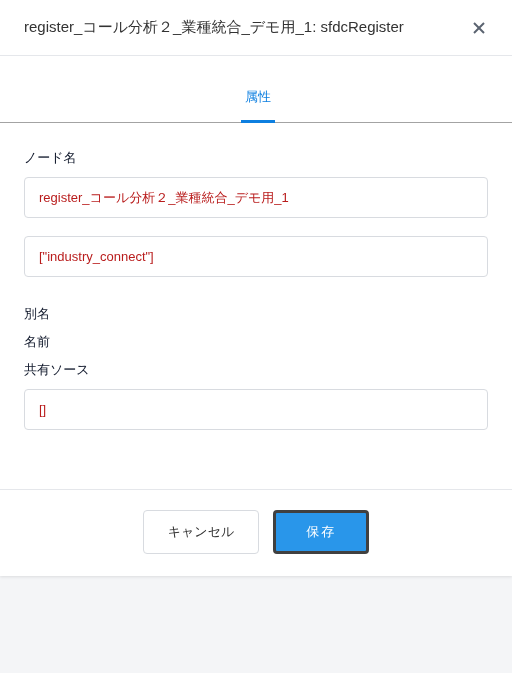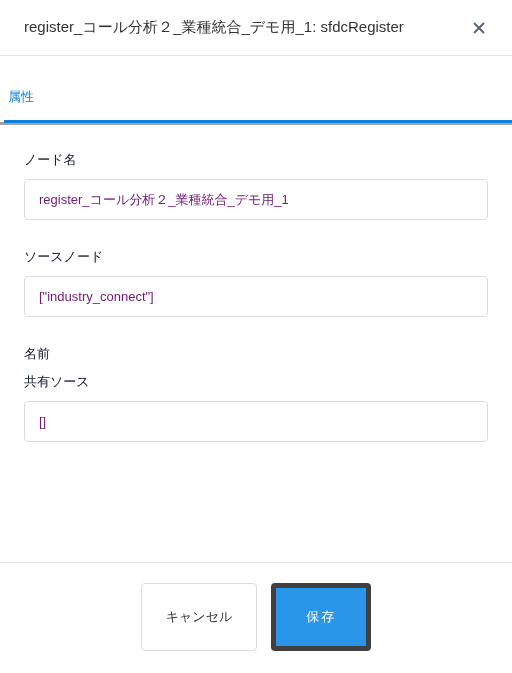--- a/index.html
+++ b/index.html
@@ -6,21 +6,21 @@
     body {
       font-family: -apple-system, BlinkMacSystemFont, "Segoe UI", "Hiragino Sans", "Meiryo", sans-serif;
       background: #f4f5f7;
       width: 512px;
       height: 673px;
       overflow: hidden;
     }
     .modal {
       background: #fff;
       width: 512px;
-      height: 673px;
+      height: 576px;
       display: flex;
       flex-direction: column;
       box-shadow: 0 1px 3px rgba(0,0,0,0.1);
     }
     .modal-header {
       display: flex;
       align-items: center;
       justify-content: space-between;
       padding: 18px 24px;
       border-bottom: 1px solid #e5e7eb;
@@ -38,22 +38,21 @@
       display: flex;
       align-items: center;
       justify-content: center;
     }
     .close-icon svg { width: 16px; height: 16px; }
     .tabs {
       display: flex;
       justify-content: center;
       gap: 24px;
       padding: 22px 0 0 4px;
-      border-bottom: 3px solid #a3a3a3;
-      flex-direction: column;
+      border-bottom: 1px solid #a3a3a3;
     }
     .tab {
       font-size: 13px;
       padding: 10px 4px 14px 4px;
       cursor: pointer;
       color: #444;
     }
     .tab.active {
       color: #0d7fe0;
       border-bottom: 3px solid #0d7fe0;
@@ -81,21 +80,21 @@
     .field-label {
       font-size: 13px;
       color: #0f172a;
       margin: 10px 0 10px 0;
       display: block;
     }
     .field-input {
       width: 100%;
       padding: 12px 14px;
       font-size: 13px;
-      color: #701a75;
+      color: #b91c1c;
       border: 1px solid #d8dbe0;
       border-radius: 4px;
       margin-bottom: 18px;
       font-family: inherit;
       background: #fff;
     }
     .footer {
       display: flex;
       justify-content: center;
       gap: 14px;
@@ -111,23 +110,23 @@
       font-family: inherit;
     }
     .btn-cancel {
       background: #fff;
       color: #333;
       border: 1px solid #d8dbe0;
     }
     .btn-save {
       background: #2996ea;
       color: #fff;
-      border: 5px solid #404040;
+      border: 3px solid #404040;
       letter-spacing: 2px;
-      padding: 20px 30px;
+      padding: 10px 30px;
     }
   </style>
 </head>
 <body>
 
 <div class="modal">
   <div class="modal-header">
     <div class="modal-title">register_コール分析２_業種統合_デモ用_1: sfdcRegister</div>
     <div class="close-icon">
       <svg viewBox="0 0 16 16" fill="none" stroke="currentColor" stroke-width="2">
@@ -139,23 +138,23 @@
 
   <div class="tabs">
     <div class="tab active">属性</div>
   </div>
 
   <div class="content-wrap">
     <div class="content">
       <label class="field-label">ノード名</label>
       <input class="field-input" type="text" value="register_コール分析２_業種統合_デモ用_1" style="">
 
-      <label class="field-label">ソースノード</label>
       <input class="field-input" type="text" value="[&quot;industry_connect&quot;]" style="">
 
+      <label class="field-label">別名</label>
 
       <label class="field-label">名前</label>
 
       <label class="field-label">共有ソース</label>
       <input class="field-input" type="text" value="[]" style="">
 
       
     </div>
   </div>
 

